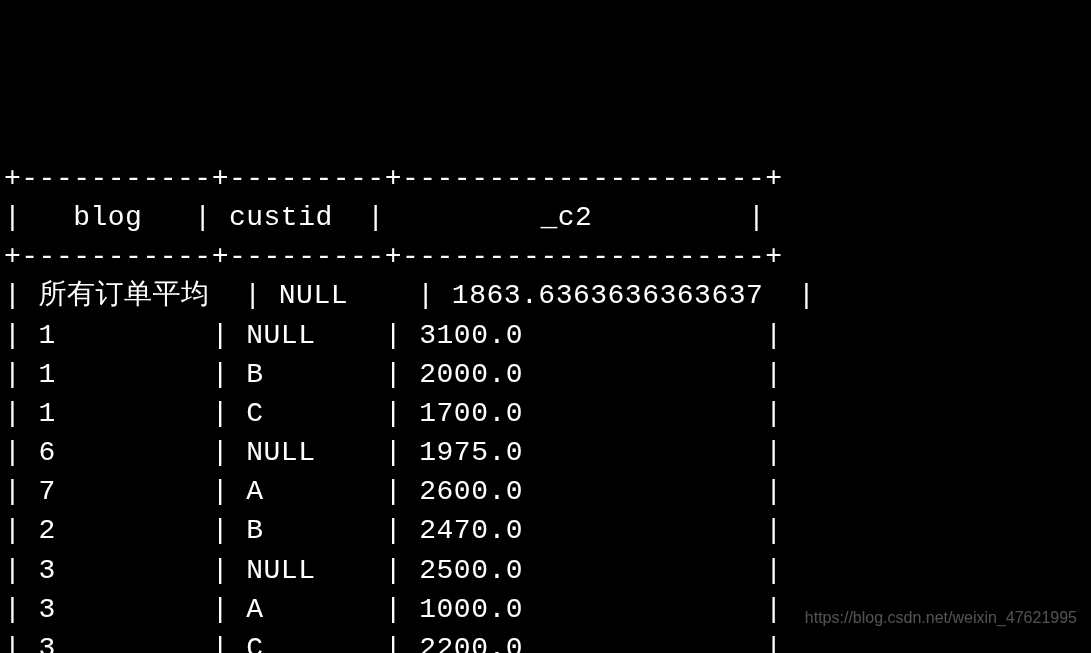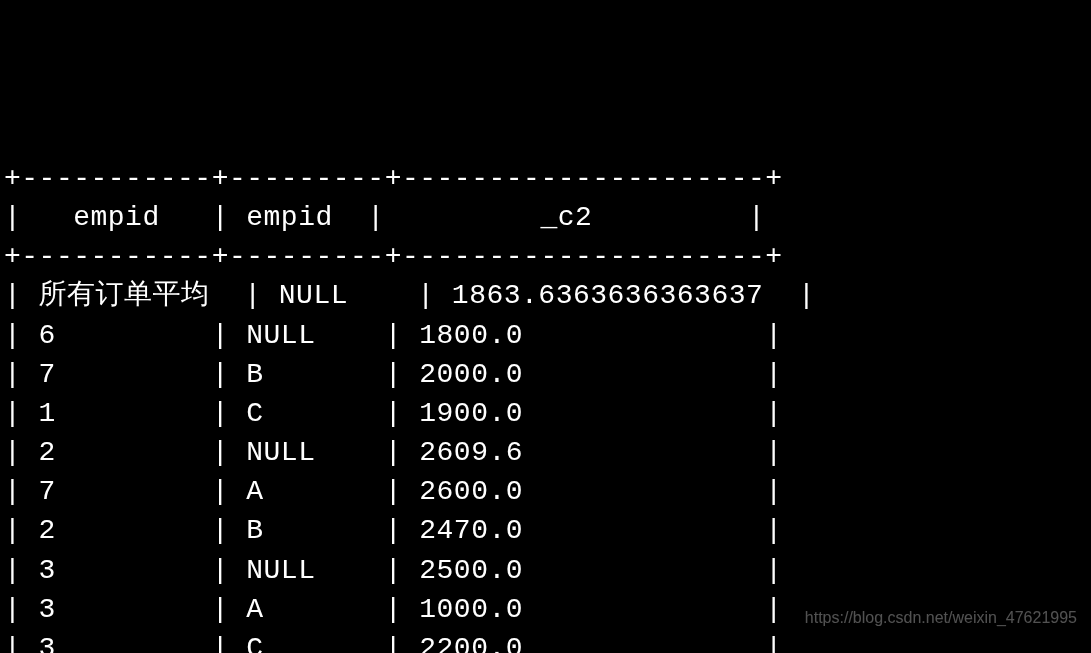--- a/index.html
+++ b/index.html
@@ -28,27 +28,27 @@
     }
     .sep { }
     .row { }
   </style>
 </head>
 <body>
 
 
 
 <div><span class="sep">+-----------+---------+---------------------+</span>
-<span class="row">|   empid   | empid  |         _c2         |</span>
+<span class="row">|   blog   | custid  |         _c2         |</span>
 <span class="sep">+-----------+---------+---------------------+</span>
 <span class="row">| 所有订单平均  | NULL    | 1863.6363636363637  |</span>
-<span class="row">| 6         | NULL    | 1800.0              |</span>
-<span class="row">| 7         | B       | 2000.0              |</span>
-<span class="row">| 1         | C       | 1900.0              |</span>
-<span class="row">| 2         | NULL    | 2609.6              |</span>
+<span class="row">| 1         | NULL    | 3100.0              |</span>
+<span class="row">| 1         | B       | 2000.0              |</span>
+<span class="row">| 1         | C       | 1700.0              |</span>
+<span class="row">| 6         | NULL    | 1975.0              |</span>
 <span class="row">| 7         | A       | 2600.0              |</span>
 <span class="row">| 2         | B       | 2470.0              |</span>
 <span class="row">| 3         | NULL    | 2500.0              |</span>
 <span class="row">| 3         | A       | 1000.0              |</span>
 <span class="row">| 3         | C       | 2200.0              |</span>
 
 </div>
 
 <div class="watermark">https://blog.csdn.net/weixin_47621995</div>
 

